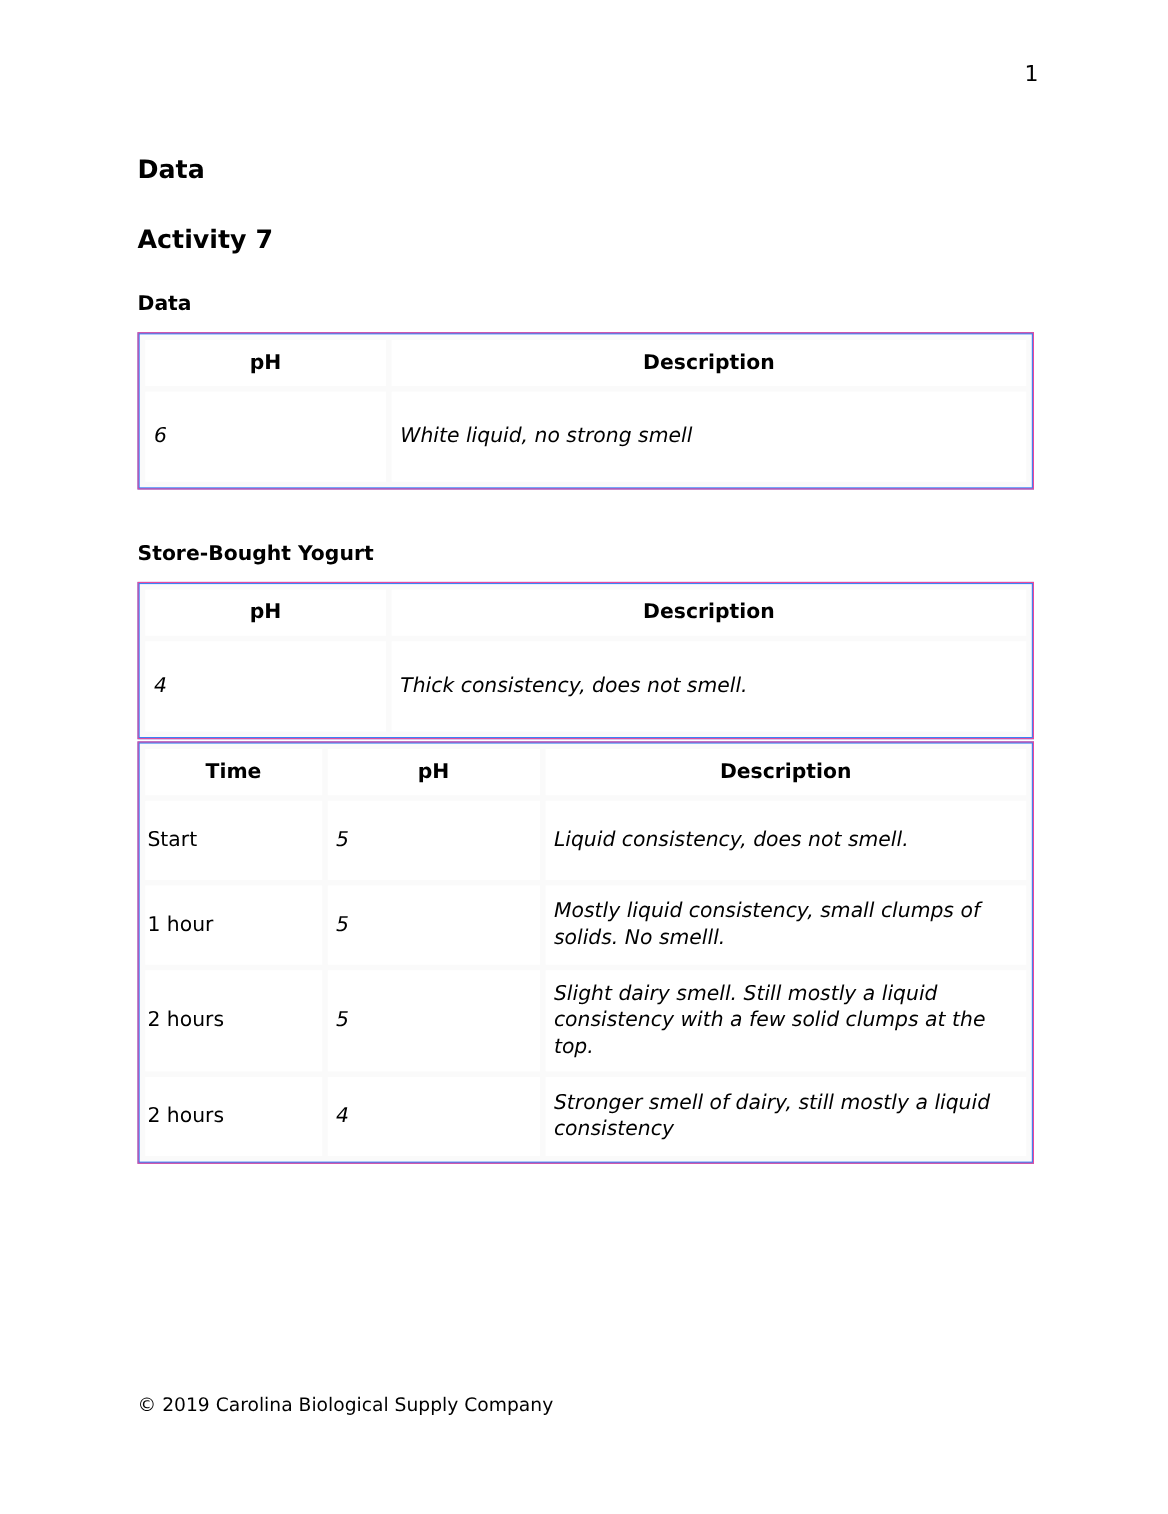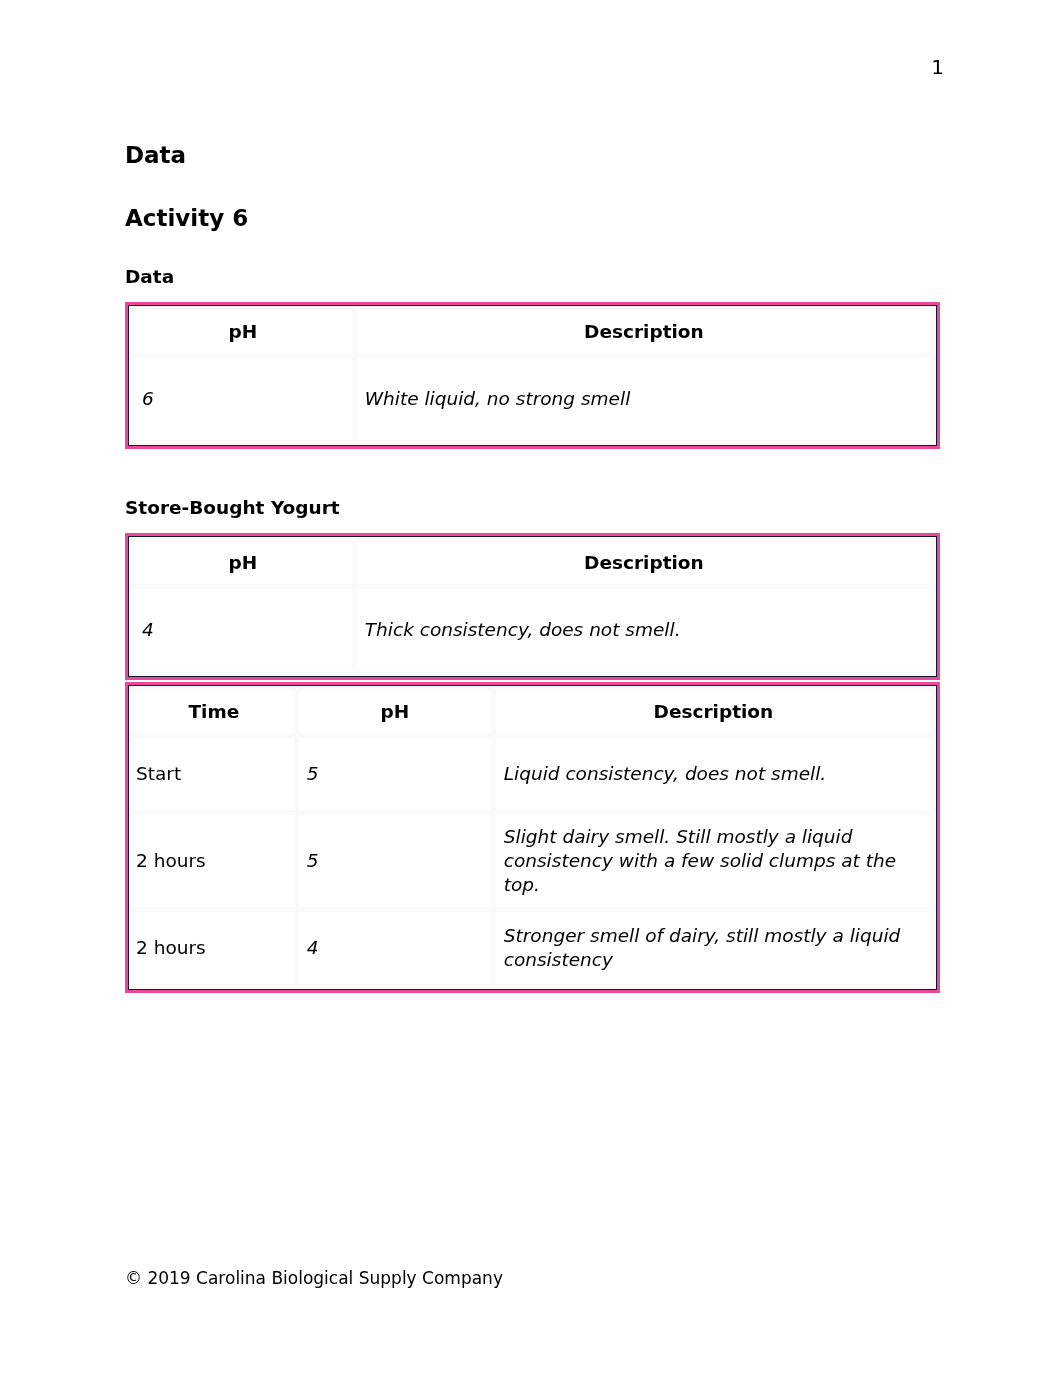--- a/index.html
+++ b/index.html
@@ -67,22 +67,22 @@
   }
   .table-caption.spaced {
     margin-top: 48px;
   }
   .table-caption.spaced-lg {
     margin-top: 50px;
   }
 
   
   .tbl-wrap {
-    border: 3px solid #ec4899;
-    background: #0f172a;
+    border: 1px solid #ec4899;
+    background: #3b82f6;
     padding: 1px;
     box-sizing: border-box;
     margin-bottom: 2px;
   }
   table.data-table {
     border-collapse: separate;
     border-spacing: 5px 5px;
     width: 100%;
     table-layout: fixed;
     background: #fafafa;
@@ -143,21 +143,21 @@
 <body>
 
 <div class="page">
 
   <div class="page-number">1</div>
 
   <div class="content">
 
     <h1 class="doc-h">Data</h1>
 
-    <h2 class="doc-h">Activity 6</h2>
+    <h2 class="doc-h">Activity 7</h2>
 
 
     <div class="table-caption">Data</div>
 
     <div class="tbl-wrap">
       <table class="data-table t2">
         <colgroup>
           <col class="c-ph">
           <col class="c-desc">
         </colgroup>
@@ -214,20 +214,25 @@
             <th>Description</th>
           </tr>
         </thead>
         <tbody>
           <tr>
             <td class="time-cell">Start</td>
             <td class="val-blue">5</td>
             <td class="val-blue">Liquid consistency, does not smell.</td>
           </tr>
           <tr>
+            <td class="time-cell">1 hour</td>
+            <td class="val-blue">5</td>
+            <td class="val-blue">Mostly liquid consistency, small clumps of solids. No smelll.</td>
+          </tr>
+          <tr>
             <td class="time-cell">2 hours</td>
             <td class="val-blue">5</td>
             <td class="val-blue">Slight dairy smell. Still mostly a liquid consistency with a few solid clumps at the top.</td>
           </tr>
           <tr>
             <td class="time-cell">2 hours</td>
             <td class="val-blue">4</td>
             <td class="val-blue">Stronger smell of dairy, still mostly a liquid consistency</td>
           </tr>
         </tbody>

